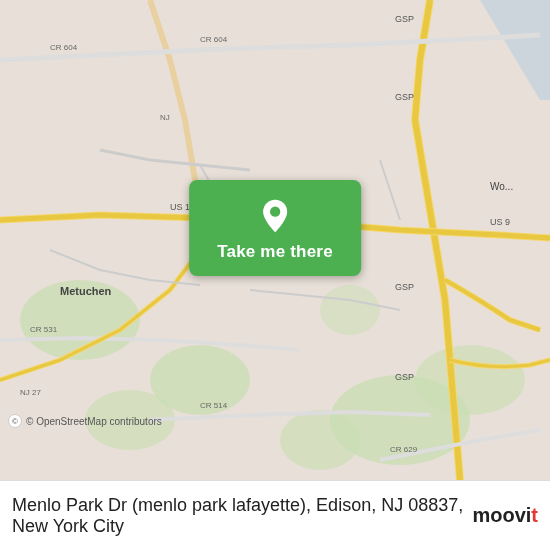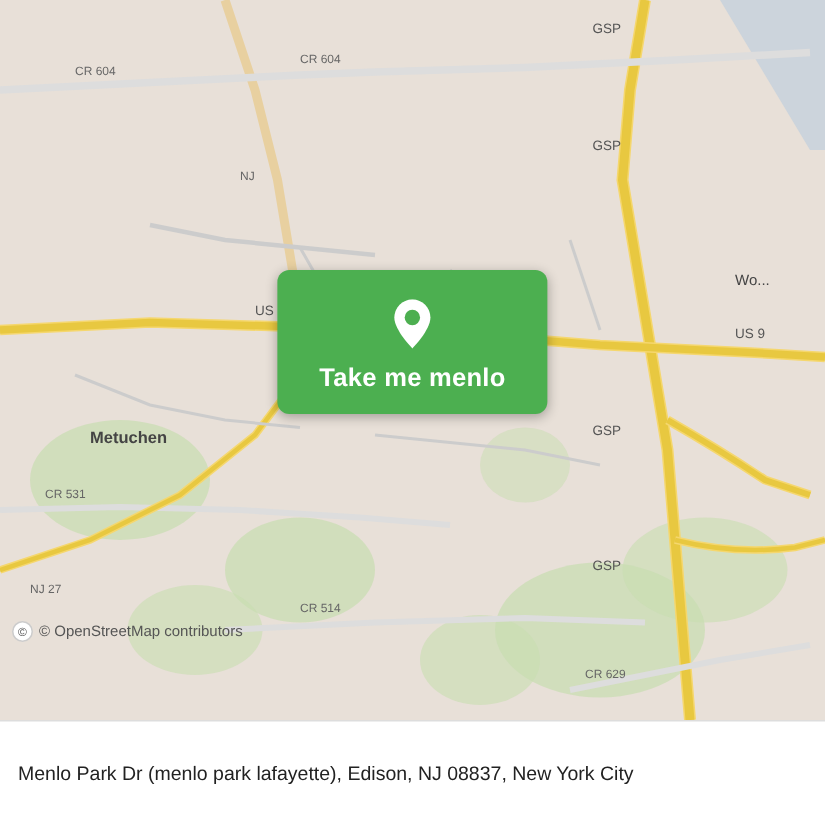--- a/index.html
+++ b/index.html
@@ -106,21 +106,21 @@
       display: flex;
       align-items: center;
       width: 100%;
     }
 
     #footer-text {
       flex: 1;
     }
 
     #address-line {
-      font-size: 13px;
+      font-size: 18px;
       color: #222;
       font-weight: 400;
     }
 
     #moovit-logo {
       display: flex;
       align-items: center;
       margin-left: auto;
     }
 
@@ -203,29 +203,32 @@
   </svg>
 
   <div id="button-area">
     <div id="green-box">
 
       <svg id="pin-icon" viewBox="0 0 36 42" xmlns="http://www.w3.org/2000/svg">
         <circle cx="18" cy="16" r="14" fill="white" opacity="0.3"></circle>
         <path d="M18 2 C10.3 2 4 8.3 4 16 C4 26 18 40 18 40 C18 40 32 26 32 16 C32 8.3 25.7 2 18 2 Z" fill="white"></path>
         <circle cx="18" cy="16" r="6" fill="#4caf50"></circle>
       </svg>
-      <button id="take-me-there-btn">Take me menlo</button>
+      <button id="take-me-there-btn">Take me there</button>
     </div>
   </div>
 
   <div id="osm-logo">
     <div id="osm-circle">©</div>
     <span>© OpenStreetMap contributors</span>
   </div>
 </div>
 
 <div id="footer">
   <div id="footer-content">
     <div id="footer-text">
       <span id="address-line">Menlo Park Dr (menlo park lafayette), Edison, NJ 08837, New York City</span>
     </div>
+    <div id="moovit-logo">
+      <span id="moovit-text"><span style="font-size:20px;font-weight:bold;color:#222;">moovi</span><span style="font-size:20px;font-weight:bold;color:#e53935;">t</span></span>
+    </div>
   </div>
 </div>
 
 </body></html>

